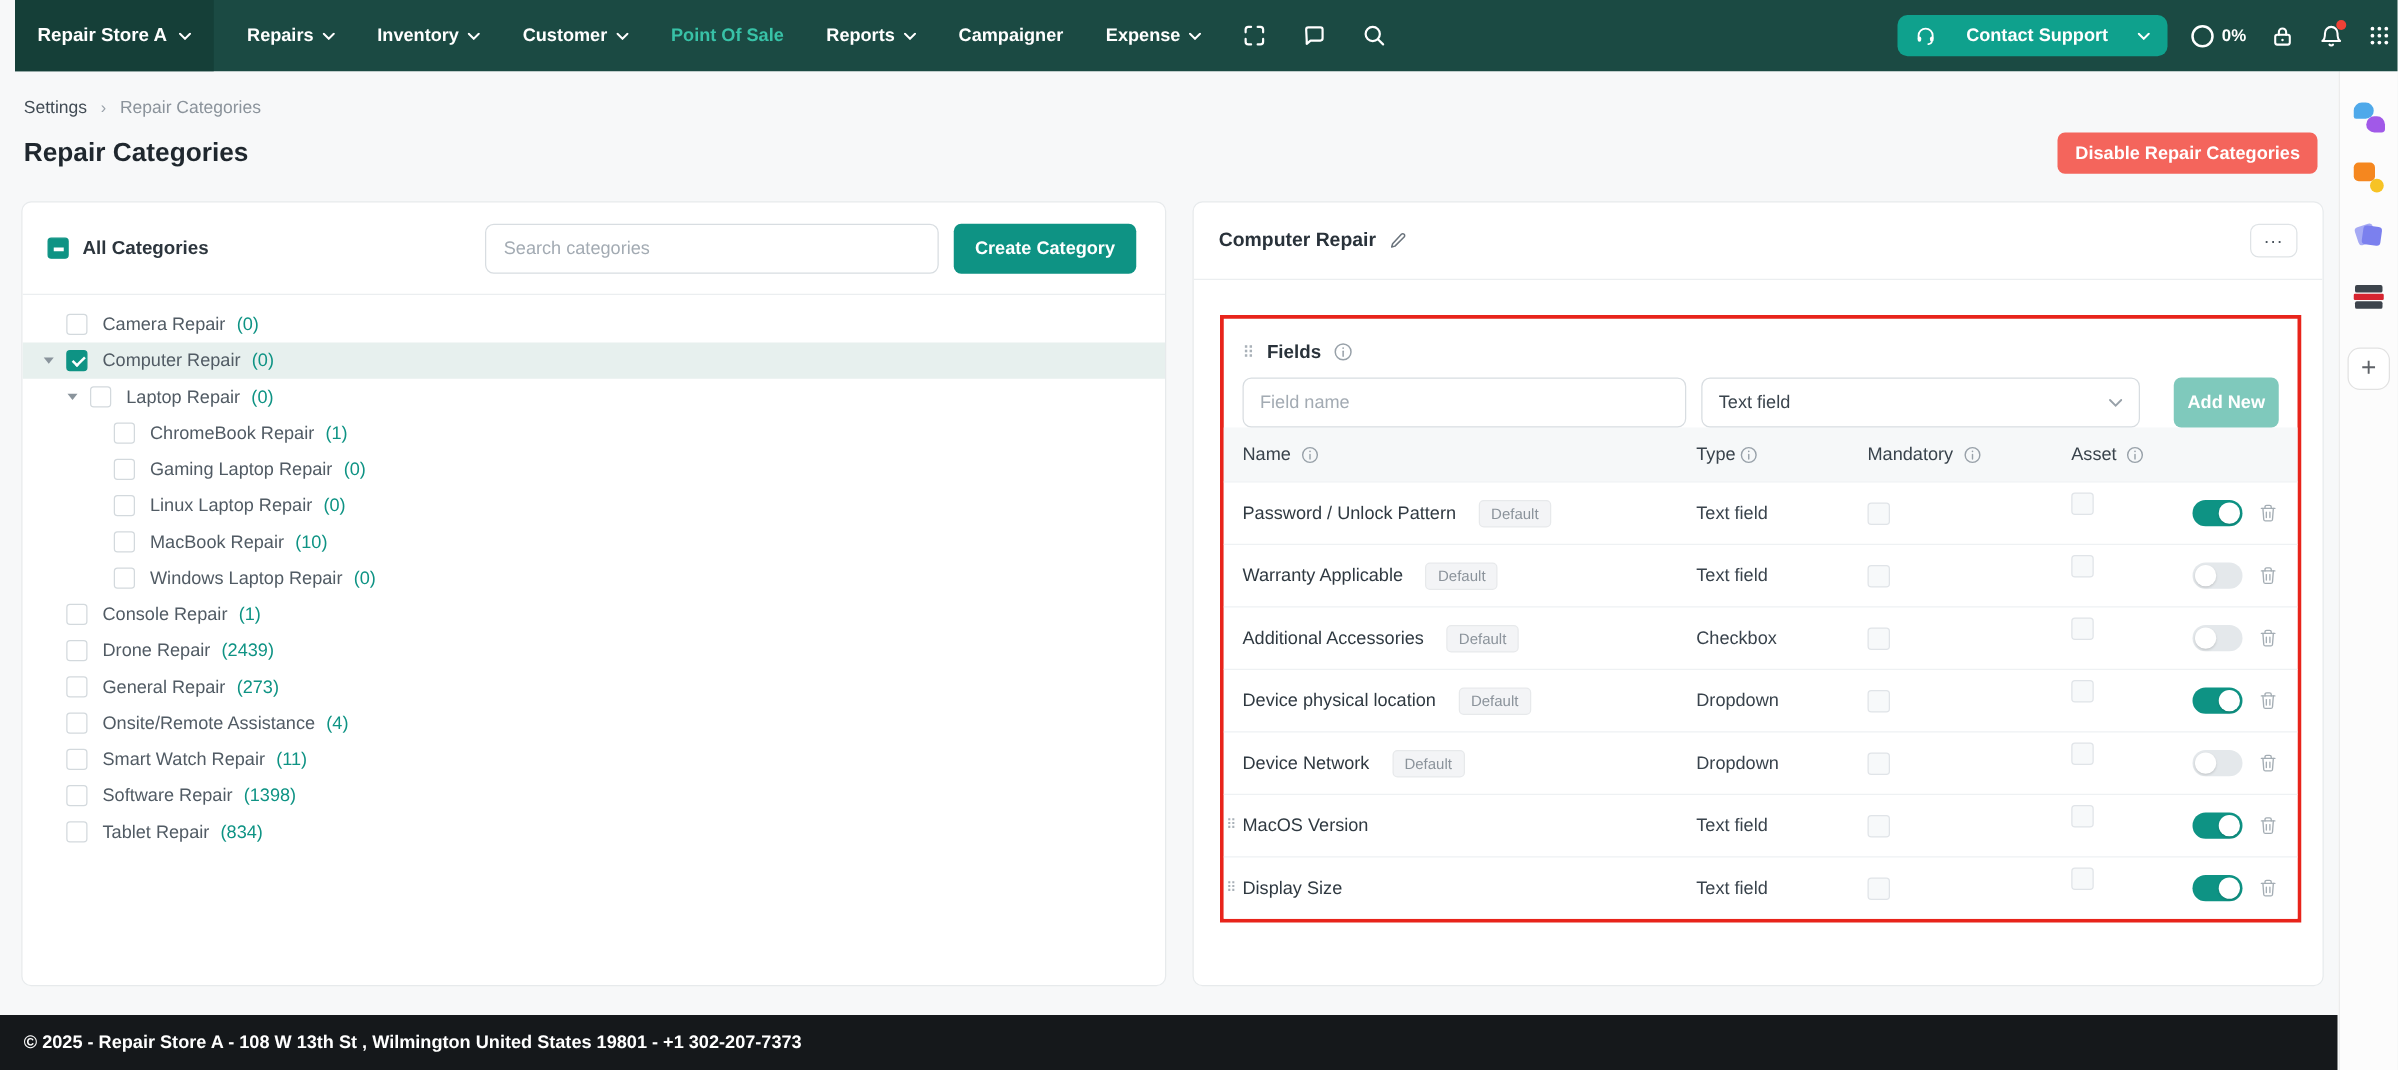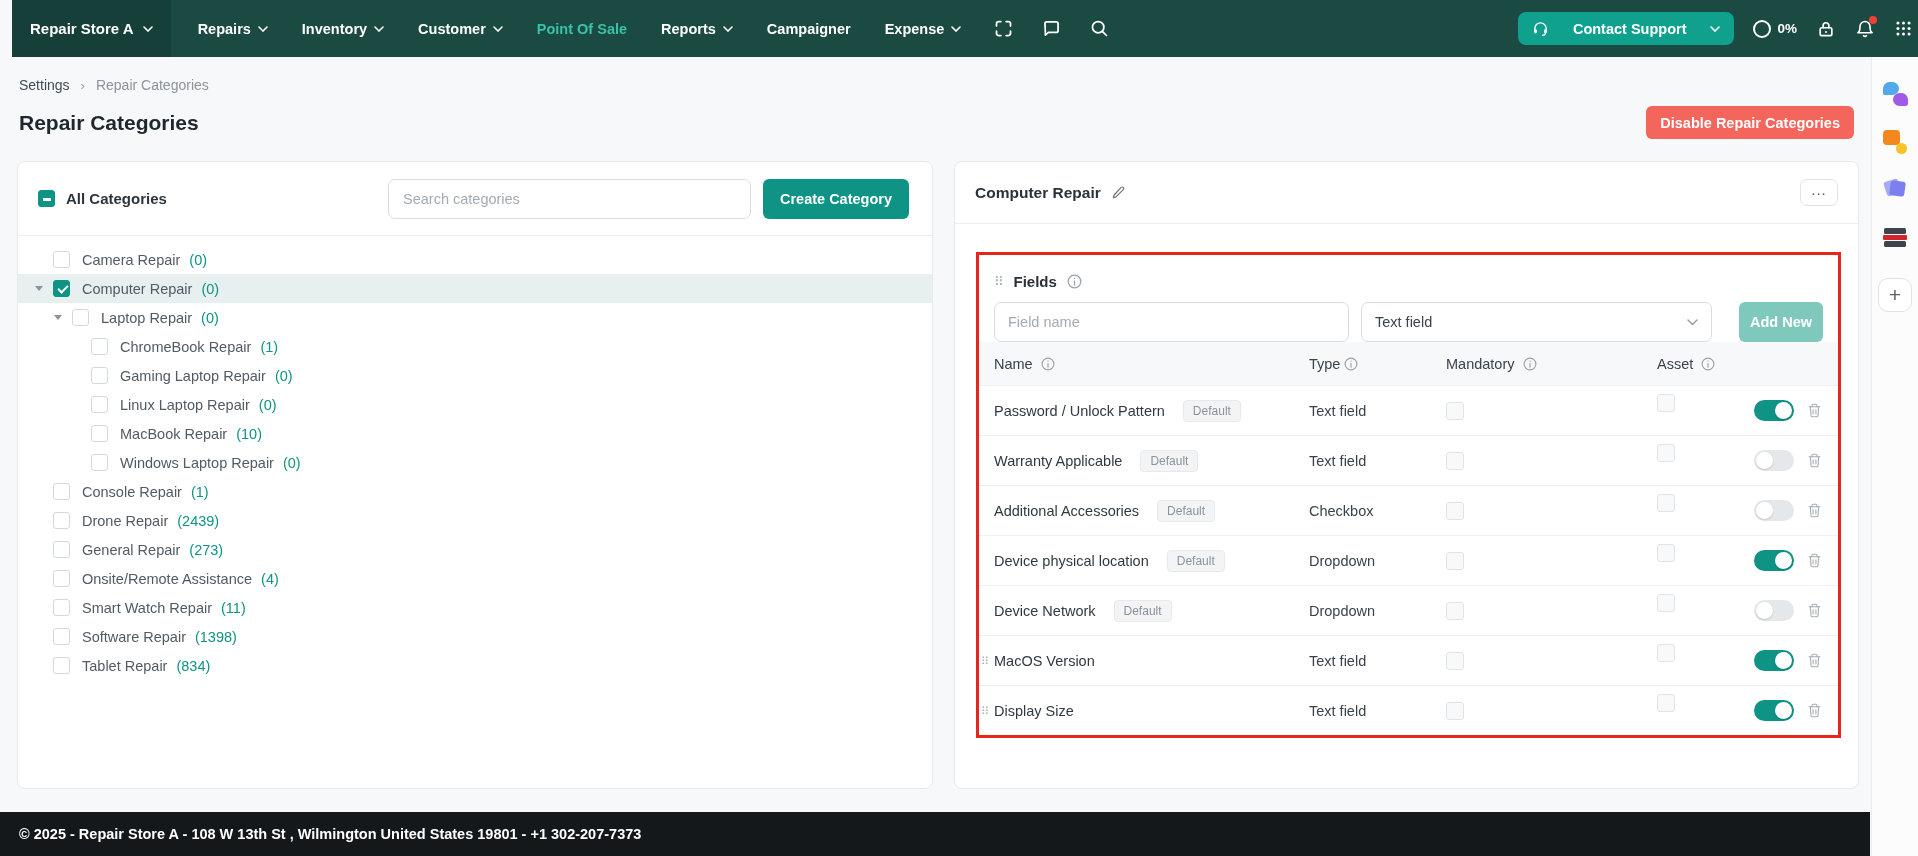--- a/index.html
+++ b/index.html
@@ -88,21 +88,21 @@
                  display:flex; align-items:center; justify-content:space-between; padding:0 13px;
                  font-size:14.5px; color:#3a444d; cursor:pointer; background:#fff; }
   .add-btn { margin-left:auto; width:84px; height:40px; background:var(--accent-disabled,#7fc9bc); color:#fff;
              border:none; border-radius:6px; font-weight:700; font-size:14.5px; font-family:inherit; cursor:pointer; }
 
   .ftable-header { display:flex; align-items:center; height:43px; background:#f6f8f9; font-size:14.5px;
                    color:#39434c; font-weight:500; }
   .col-name { flex:1; padding-left:15px; display:flex; align-items:center; gap:8px; min-width:0; }
   .col-type { width:137px; flex:0 0 auto; display:flex; align-items:center; gap:4px; }
   .col-mand { width:163px; flex:0 0 auto; display:flex; align-items:center; gap:8px; }
-  .col-asset { width:97px; flex:0 0 auto; display:flex; align-items:center; gap:8px;margin-left:48px; }
+  .col-asset { width:97px; flex:0 0 auto; display:flex; align-items:center; gap:8px; }
   .col-actions { width:84px; flex:0 0 auto; display:flex; align-items:center; gap:13px; }
   .frow { display:flex; align-items:center; height:50px; border-top:1px solid #eef1f3; font-size:14.5px;
           color:#2f3941; position:relative; background:#fff; }
   .frow .drag-dots { position:absolute; left:2px; top:50%; transform:translateY(-50%); font-size:11px; }
   .fname { white-space:nowrap; }
   .badge { margin-left:10px; background:#f3f4f6; border:1px solid #e7e9eb; color:#8b939b; font-size:12px;
            padding:3px 9px; border-radius:4px; white-space:nowrap; }
   .ftype { color:#39434c; }
   .rcb { width:18px; height:18px; background:#f7f9fa; border:1px solid #e0e4e8; border-radius:3px; cursor:pointer; }
   .rcb.asset-pos { position:relative; top:-8px; }

